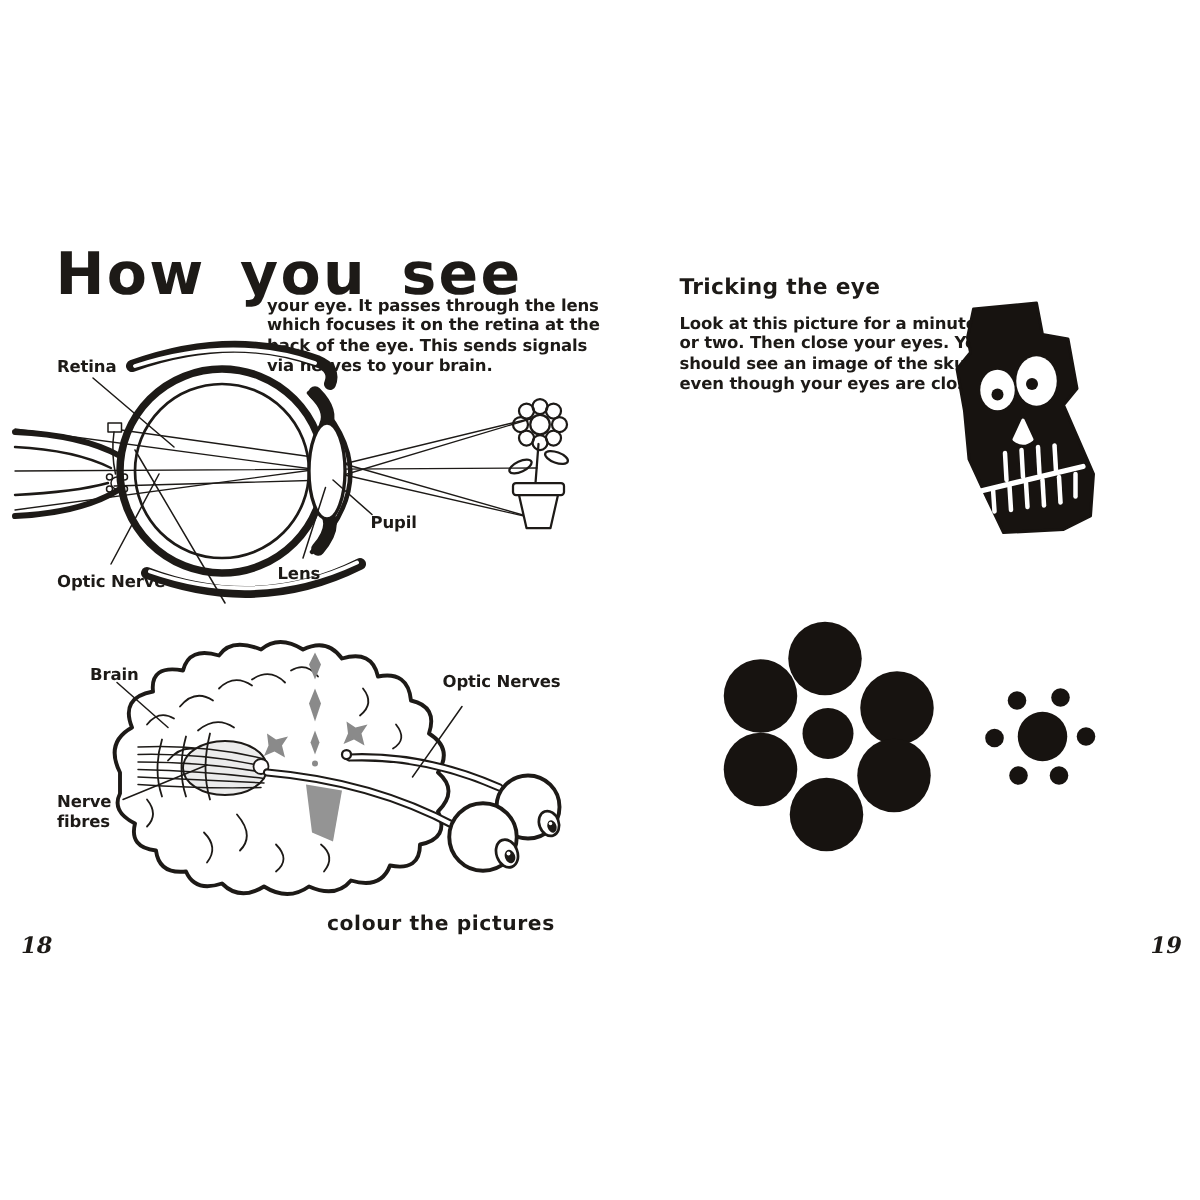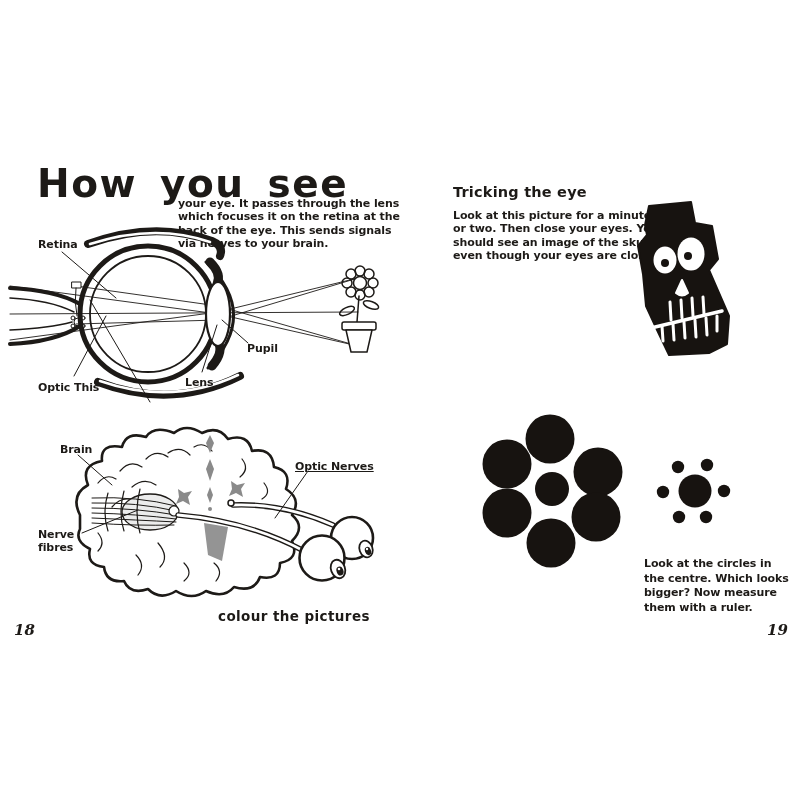--- a/index.html
+++ b/index.html
@@ -110,21 +110,21 @@
         <path d="M 52 26 L 106 72"></path>
         <path d="M 64 150 L 96 90"></path>
         <path d="M 192 146 L 207 99"></path>
         <path d="M 238 117 L 212 94"></path>
         <path d="M 140 176 L 80 74"></path>
       </g>
     </g>
   </svg>
 
   <div class="abs comic diag-label" style="left:38px;top:238px;">Retina</div>
-  <div class="abs comic diag-label" style="left:38px;top:381px;">Optic This</div>
+  <div class="abs comic diag-label" style="left:38px;top:381px;">Optic Nerve</div>
   <div class="abs comic diag-label" style="left:185px;top:376px;">Lens</div>
   <div class="abs comic diag-label" style="left:247px;top:342px;">Pupil</div>
 
   <svg class="abs" style="left:28px;top:423px;" width="370" height="185" viewBox="0 0 370 185">
     <g stroke="#1d1a17" fill="none" stroke-linecap="round" stroke-linejoin="round">
 
       <path stroke-width="2.6" fill="#ffffff" d="M 52 92 Q 42 72 60 62 Q 52 42 74 38 Q 72 20 94 24 Q 98 8 118 14 Q 126 2 146 10 Q 158 0 174 10 Q 190 2 200 16 Q 220 10 224 28 Q 244 24 246 44 Q 264 48 258 66 Q 274 76 264 92 Q 278 104 264 118 Q 272 136 252 140 Q 252 158 232 154 Q 226 170 206 164 Q 196 176 178 168 Q 164 178 148 168 Q 132 178 120 166 Q 102 172 96 158 Q 78 160 76 144 Q 58 142 62 126 Q 46 118 52 106 Z"></path>
 
       <g stroke-width="1.2">
         <path d="M 70 60 q 8 -10 18 -4"></path>
@@ -199,21 +199,21 @@
         <path d="M 280 48 L 247 95"></path>
       </g>
     </g>
   </svg>
 
   <div class="abs comic diag-label" style="left:60px;top:443px;">Brain</div>
   <div class="abs" style="left:38px;top:528px;">
     <div class="comic diag-label">Nerve</div>
     <div class="comic diag-label">fibres</div>
   </div>
-  <div class="abs comic diag-label" style="left:295px;top:460px;text-decoration:underline;">Optic Nerves</div>
+  <div class="abs comic diag-label" style="left:295px;top:448px;">Optic Nerves</div>
 
   <div class="abs comic footer-instruction" style="left:218px;top:608px;">colour the pictures</div>
   <div class="abs pagenum" style="left:14px;top:621px;">18</div>
 
   <div class="abs comic heading" style="left:453px;top:184px;">Tricking the eye</div>
   <div class="abs" style="left:453px;top:209px;">
     <div class="comic body-line-rt">Look at this picture for a minute</div>
     <div class="comic body-line-rt">or two. Then close your eyes. You</div>
     <div class="comic body-line-rt">should see an image of the skull</div>
     <div class="comic body-line-rt">even though your eyes are closed.</div>
@@ -255,22 +255,16 @@
       <circle cx="208" cy="57" r="6.2"></circle>
         <circle cx="237" cy="55" r="6.2"></circle>
       <circle cx="193" cy="82" r="6.2"></circle>
         <circle cx="254" cy="81" r="6.2"></circle>
       <circle cx="209" cy="107" r="6.2"></circle>
         <circle cx="236" cy="107" r="6.2"></circle>
       <circle cx="225" cy="81" r="16.5"></circle>
     </g>
   </svg>
 
-  <div class="abs" style="left:644px;top:557px;">
-    <div class="comic circ-line">Look at the circles in</div>
-    <div class="comic circ-line">the centre. Which looks</div>
-    <div class="comic circ-line">bigger? Now measure</div>
-    <div class="comic circ-line">them with a ruler.</div>
-  </div>
 
   <div class="abs pagenum" style="left:767px;top:621px;">19</div>
 
 </div>
 
 </body></html>

